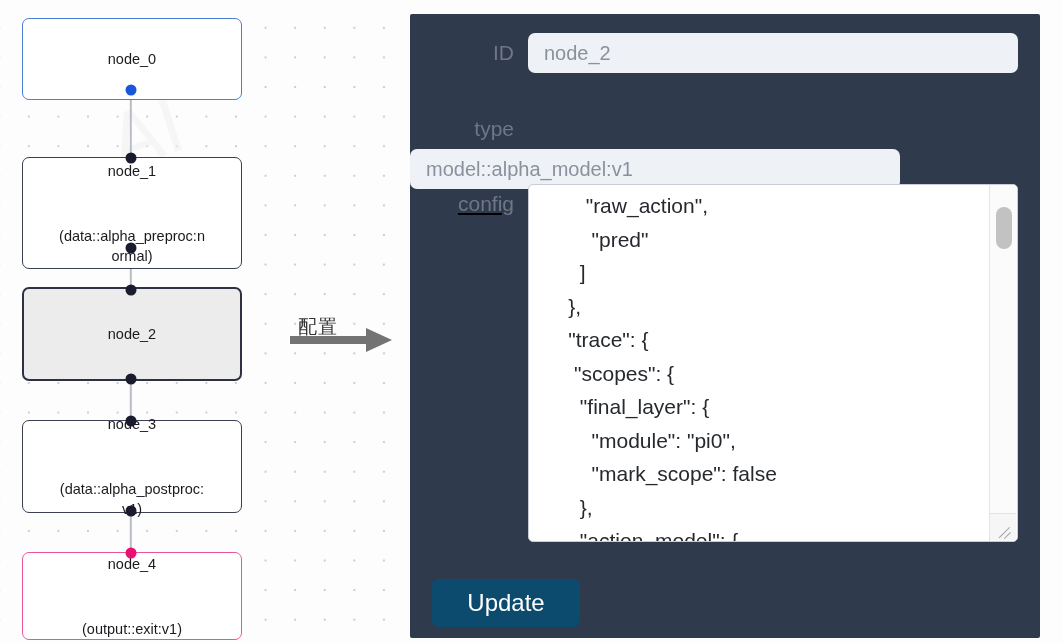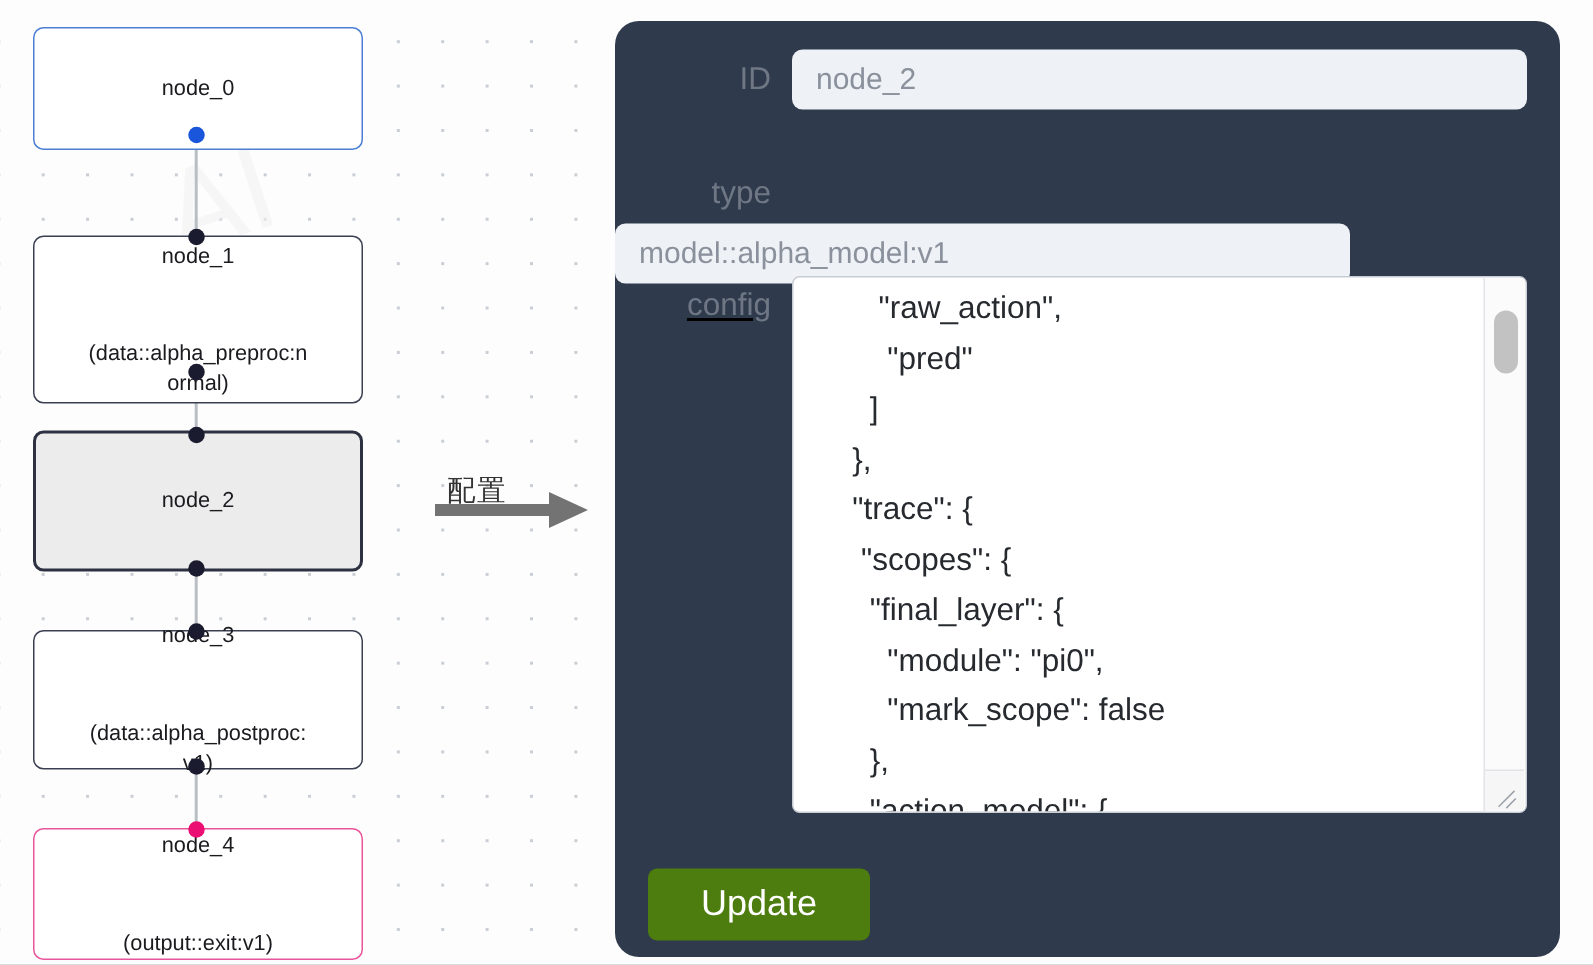--- a/index.html
+++ b/index.html
@@ -107,21 +107,21 @@
   #arrow-shape { position: absolute; left: 0; top: 31px; }
 
   
   #panel {
     position: absolute;
     left: 410px;
     top: 14px;
     width: 630px;
     height: 624px;
     background: #2f3a4c;
-    border-radius: 16px;
+    border-radius: 2px;
     box-sizing: border-box;
     overflow: hidden;
   }
   .field-row {
     position: absolute;
     left: 0;
     width: 100%;
     display: flex;
     align-items: flex-start;
   }
@@ -219,21 +219,21 @@
   .config-resize::after {
     width: 9px; right: 4px; bottom: 4px; transform: rotate(-45deg);
   }
 
   #update-btn {
     position: absolute;
     left: 22px;
     top: 565px;
     width: 148px;
     height: 48px;
-    background: #4d7c0f;
+    background: #0c4a6e;
     border: none;
     border-radius: 6px;
     color: #ffffff;
     font-size: 24px;
     font-family: "Liberation Sans", sans-serif;
     cursor: pointer;
     text-align: center;
     line-height: 48px;
     padding: 0;
   }

